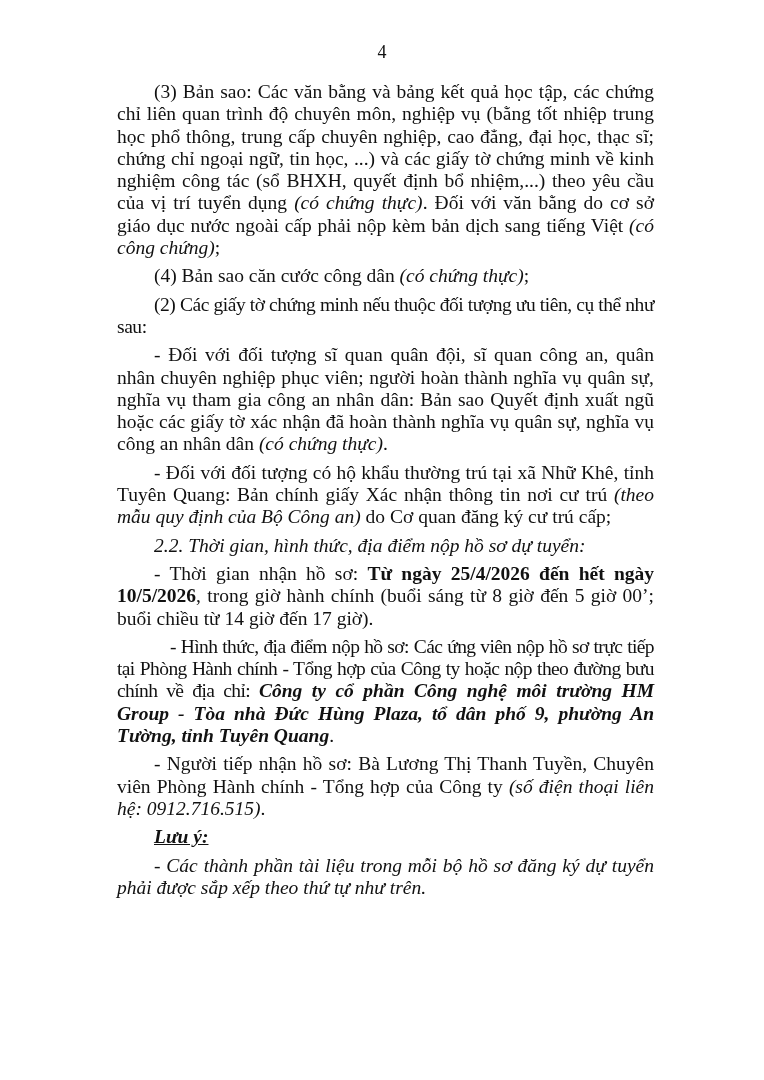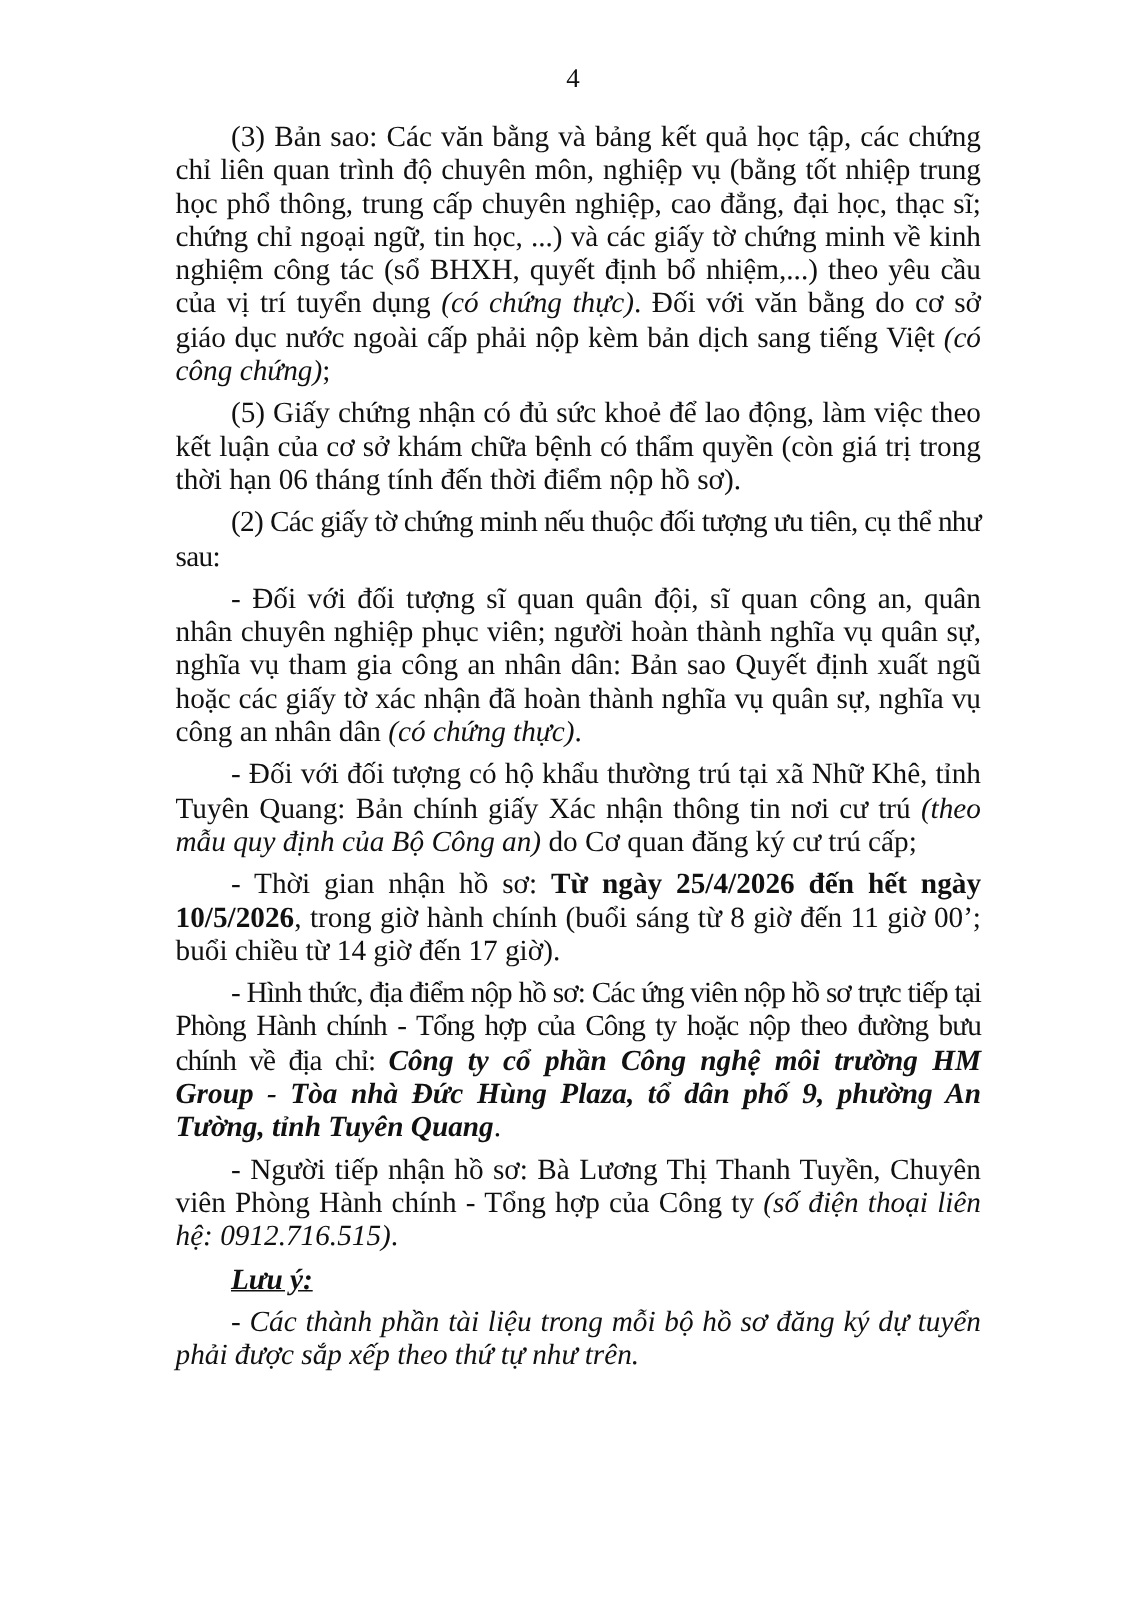--- a/index.html
+++ b/index.html
@@ -17,43 +17,44 @@
   .body {
     position: absolute; left: 117px; top: 81px; width: 537px;
   }
   p { margin: 0 0 6px 0; line-height: 22.3px; text-align: justify; text-indent: 37px; }
   .i { font-style: italic; }
   .b { font-weight: bold; }
   .bi { font-weight: bold; font-style: italic; }
   .u { text-decoration: underline; font-family: Liberation Serif, serif; }
   .heading { text-indent: 37px; }
   .tight { letter-spacing: -0.45px; }
-  .tighter { letter-spacing: -0.6px; }
+  .tighter { letter-spacing: -0.6px; margin-left: 16px; }
 </style>
 </head>
 <body>
 
 <div class="page">
   <div class="page-number">4</div>
 
   <div class="body">
 
     <p><span>(3) Bản sao: Các văn bằng và bảng kết quả học tập, các chứng chỉ liên quan trình độ chuyên môn, nghiệp vụ (bằng tốt nhiệp trung học phổ thông, trung cấp chuyên nghiệp, cao đẳng, đại học, thạc sĩ; chứng chỉ ngoại ngữ, tin học, ...) và các giấy tờ chứng minh về kinh nghiệm công tác (sổ BHXH, quyết định bổ nhiệm,...) theo yêu cầu của vị trí tuyển dụng </span><span class="i">(có chứng thực)</span><span>. Đối với văn bằng do cơ sở giáo dục nước ngoài cấp phải nộp kèm bản dịch sang tiếng Việt </span><span class="i">(có công chứng)</span><span>;</span></p>
 
+    <p><span>(4) Bản sao căn cước công dân </span><span class="i">(có chứng thực)</span><span>;</span></p>
 
-    <p>(5) Giấy chứng nhận có đủ sức khoẻ để lao động, làm việc theo kết luận của cơ sở khám chữa bệnh có thẩm quyền (còn giá trị trong thời hạn 06 tháng tính đến thời điểm nộp hồ sơ).</p>
 
     <p class="tight">(2) Các giấy tờ chứng minh nếu thuộc đối tượng ưu tiên, cụ thể như sau:</p>
 
     <p><span>- Đối với đối tượng sĩ quan quân đội, sĩ quan công an, quân nhân chuyên nghiệp phục viên; người hoàn thành nghĩa vụ quân sự, nghĩa vụ tham gia công an nhân dân: Bản sao Quyết định xuất ngũ hoặc các giấy tờ xác nhận đã hoàn thành nghĩa vụ quân sự, nghĩa vụ công an nhân dân </span><span class="i">(có chứng thực)</span><span>.</span></p>
 
     <p><span>- Đối với đối tượng có hộ khẩu thường trú tại xã Nhữ Khê, tỉnh Tuyên Quang: Bản chính giấy Xác nhận thông tin nơi cư trú </span><span class="i">(theo mẫu quy định của Bộ Công an)</span><span> do Cơ quan đăng ký cư trú cấp;</span></p>
 
+    <p class="i heading">2.2. Thời gian, hình thức, địa điểm nộp hồ sơ dự tuyển:</p>
 
-    <p><span>- Thời gian nhận hồ sơ: </span><span class="b">Từ ngày 25/4/2026 đến hết ngày 10/5/2026</span><span>, trong giờ hành chính (buổi sáng từ 8 giờ đến 11 giờ 00’; buổi chiều từ 14 giờ đến 17 giờ).</span></p>
+    <p><span>- Thời gian nhận hồ sơ: </span><span class="b">Từ ngày 25/4/2026 đến hết ngày 10/5/2026</span><span>, trong giờ hành chính (buổi sáng từ 8 giờ đến 5 giờ 00’; buổi chiều từ 14 giờ đến 17 giờ).</span></p>
 
     <p><span class="tighter">- Hình thức, địa điểm nộp hồ sơ: Các ứng viên nộp hồ sơ trực tiếp tại Phòng Hành chính - Tổng hợp của Công ty hoặc nộp theo đường bưu chính về địa chỉ: </span><span class="bi">Công ty cổ phần Công nghệ môi trường HM Group - Tòa nhà Đức Hùng Plaza, tổ dân phố 9, phường An Tường, tỉnh Tuyên Quang</span><span>.</span></p>
 
     <p><span>- Người tiếp nhận hồ sơ: Bà Lương Thị Thanh Tuyền, Chuyên viên Phòng Hành chính - Tổng hợp của Công ty </span><span class="i">(số điện thoại liên hệ: 0912.716.515)</span><span>.</span></p>
 
 
     <p><span class="bi u">Lưu ý:</span></p>
 
     <p class="i">- Các thành phần tài liệu trong mỗi bộ hồ sơ đăng ký dự tuyển phải được sắp xếp theo thứ tự như trên.</p>
 

